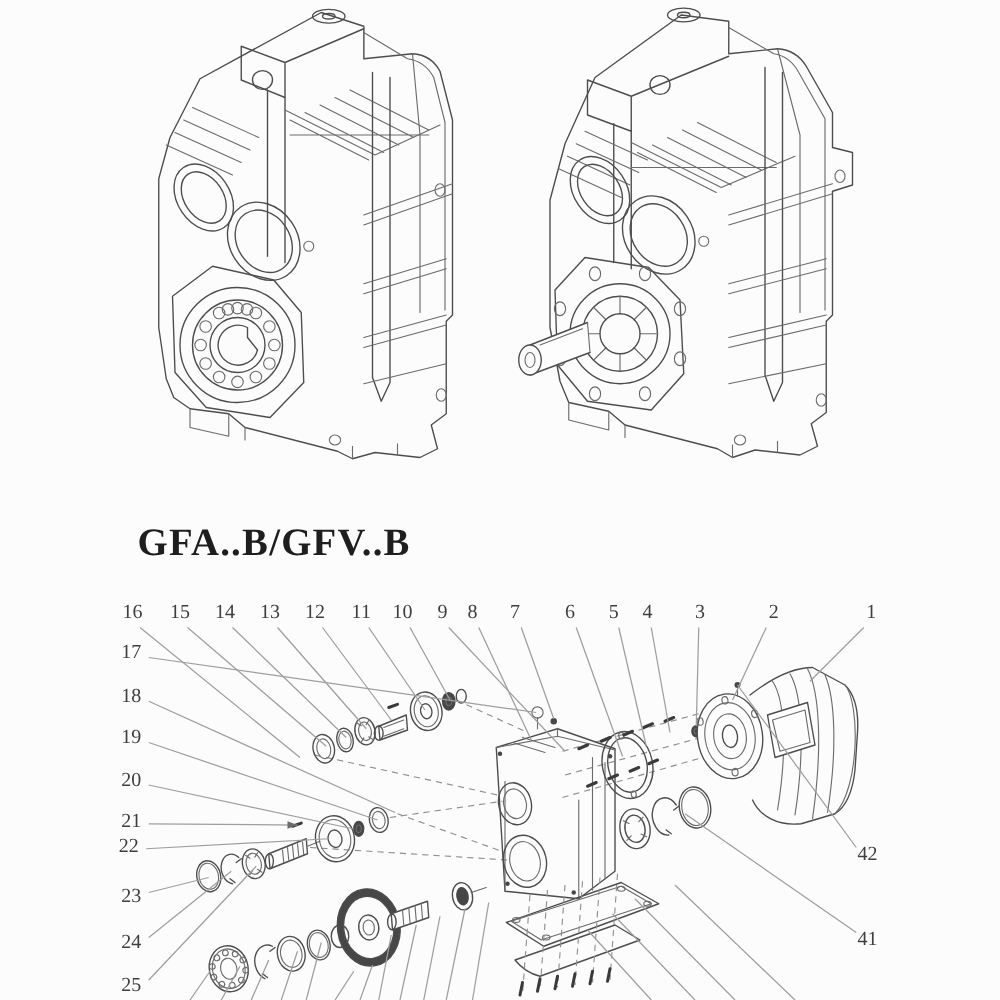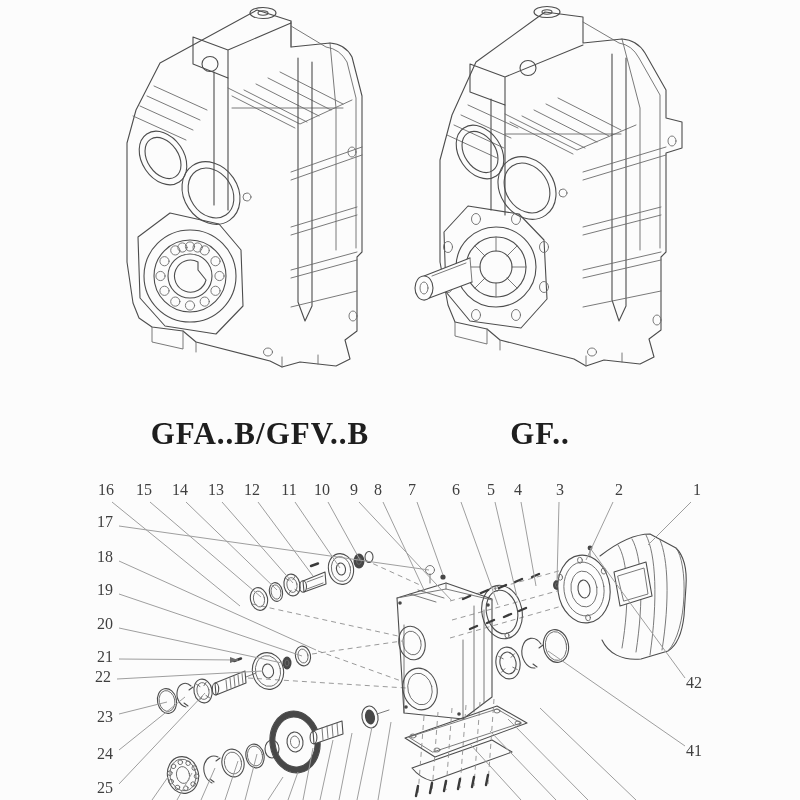--- a/index.html
+++ b/index.html
@@ -11,21 +11,21 @@
     --dark:#3a3a3a;
   }
   html,body{margin:0;padding:0;background:#ffffff;}
   .stage{
     position:relative;width:800px;height:800px;background:var(--paper);
     font-family:"Liberation Serif","DejaVu Serif",serif;overflow:hidden;
   }
   svg.art{position:absolute;left:0;top:0;}
   .caption{
     position:absolute;top:416px;font-weight:bold;font-size:31px;color:#1e1e1e;
-    letter-spacing:1px;text-align:center;
+    letter-spacing:1px;
     font-family:"Liberation Serif","DejaVu Serif",serif;
   }
   .caption.left{left:110px;width:300px;}
   .caption.right{left:445px;width:190px;}
   text.callout{
     font-family:"Liberation Serif","DejaVu Serif",serif;
     font-size:16px;fill:var(--ink);
   }
   .ln{stroke:var(--line);fill:none;stroke-width:1.1;stroke-linejoin:round;stroke-linecap:round;}
   .ln2{stroke:var(--soft);fill:none;stroke-width:0.9;stroke-linejoin:round;stroke-linecap:round;}
@@ -435,15 +435,14 @@
           <line x1="391" y1="722" x2="378" y2="800" class="leader"></line>
           <line x1="470" y1="744" x2="521" y2="800" class="leader"></line>
           <line x1="490" y1="731" x2="556" y2="800" class="leader"></line>
           <line x1="508" y1="719" x2="588" y2="800" class="leader"></line>
           <line x1="540" y1="708" x2="636" y2="800" class="leader"></line>
         </g>
   </g>
 </svg>
 
 <div class="caption left">GFA..B/GFV..B</div>
-<div class="caption right">GF..</div>
 
 </div>
 
 </body></html>

